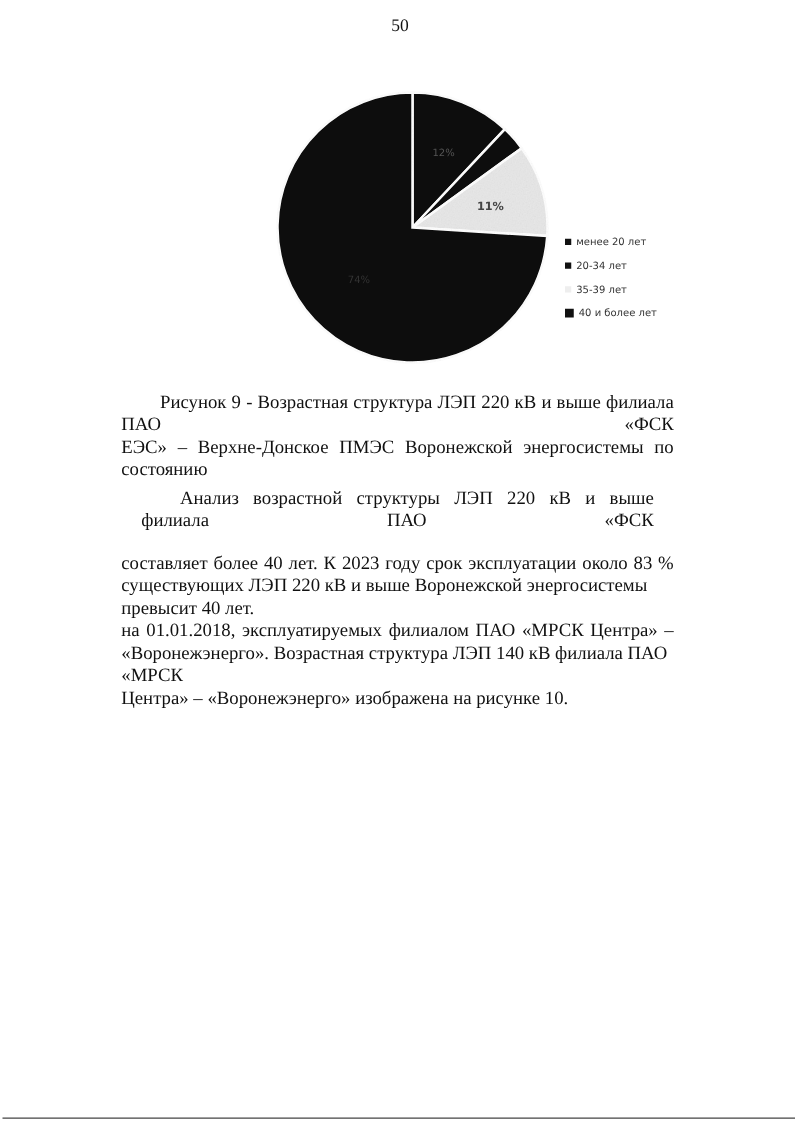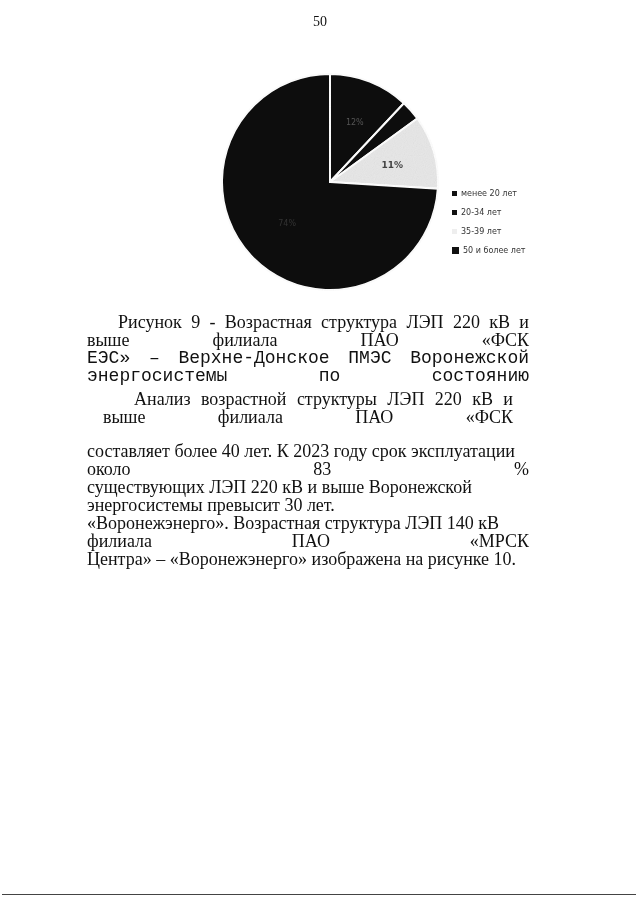--- a/index.html
+++ b/index.html
@@ -3,21 +3,21 @@
 <meta charset="utf-8">
 <style>
   html, body { margin:0; padding:0; background:#fff; }
   body { width:640px; height:903px; position:relative; overflow:hidden; font-family:"Liberation Serif", serif; color:#111; }
   .page-num { position:absolute; top:14px; left:0; width:640px; text-align:center; font-size:14px; }
   .chart { position:absolute; left:220px; top:72px; width:330px; height:222px; }
   .legend { position:absolute; left:452px; top:148px; font-family:"DejaVu Sans", sans-serif; font-size:8px; color:#333;margin-top:36px; }
   .legend .item { display:flex; align-items:center; height:19px; }
   .legend .sw { width:5px; height:5px; margin-right:4px; display:inline-block; }
   .legend .item:last-child .sw { width:7px; height:7px; }
-  .text { position:absolute; left:87px; width:442px; font-size:18px; line-height:18px; }
+  .text { position:absolute; left:97px; width:442px; font-size:15px; line-height:18px; }
   .para { text-align:justify; text-indent:31px; margin:16px; }
   .caption { text-indent:31px; margin:0; text-align:justify; }
   .jl { text-align-last:justify; }
   .footer-line { position:absolute; left:2px; top:894px; width:634px; height:1px; background:#444; }
 </style>
 </head>
 <body>
 
 <div class="page-num">50</div>
 
@@ -54,30 +54,31 @@
   <div class="item">
       <span class="sw" style="background: rgb(17, 17, 17);"></span>
       <span>20-34 лет</span>
     </div>
   <div class="item">
       <span class="sw" style="background: rgb(238, 238, 238);"></span>
       <span>35-39 лет</span>
     </div>
   <div class="item">
       <span class="sw" style="background: rgb(17, 17, 17);"></span>
-      <span>50 и более лет</span>
+      <span>40 и более лет</span>
     </div>
 </div>
 
 <div class="text" style="top:313px;">
   <div class="caption jl">Рисунок 9 - Возрастная структура ЛЭП 220 кВ и выше филиала ПАО «ФСК</div>
-  <div class="jl" style="text-align:justify;font-family:Liberation Mono, monospace;">ЕЭС» – Верхне-Донское ПМЭС Воронежской энергосистемы по состоянию</div>
+  <div class="jl" style="text-align:justify;">ЕЭС» – Верхне-Донское ПМЭС Воронежской энергосистемы по состоянию</div>
 </div>
 
 <div class="text" style="top:374px;">
   <div class="para jl">Анализ возрастной структуры ЛЭП 220 кВ и выше филиала ПАО «ФСК</div>
   <div class="jl">составляет более 40 лет. К 2023 году срок эксплуатации около 83 %</div>
-  <div>существующих ЛЭП 220 кВ и выше Воронежской энергосистемы превысит 30 лет.</div>
+  <div>существующих ЛЭП 220 кВ и выше Воронежской энергосистемы превысит 40 лет.</div>
+  <div class="jl">на 01.01.2018, эксплуатируемых филиалом ПАО «МРСК Центра» –</div>
   <div class="jl">«Воронежэнерго». Возрастная структура ЛЭП 140 кВ филиала ПАО «МРСК</div>
   <div>Центра» – «Воронежэнерго» изображена на рисунке 10.</div>
 </div>
 
 <div class="footer-line"></div>
 
 </body></html>

